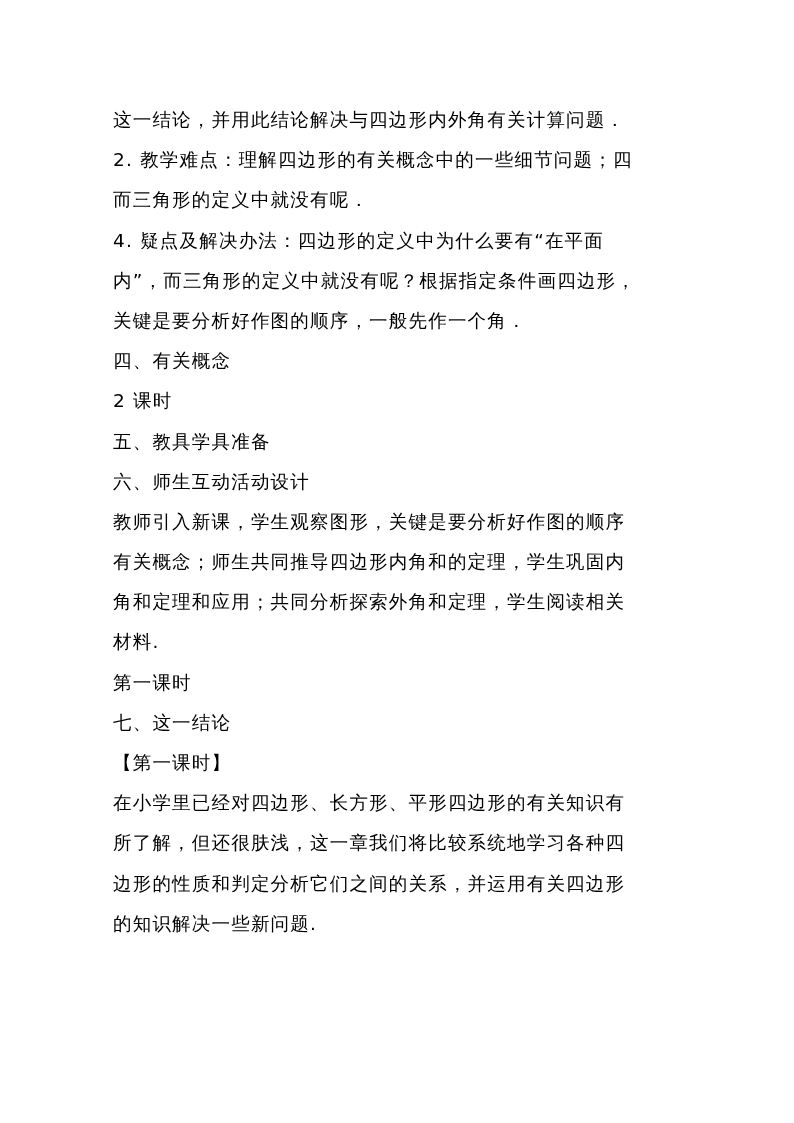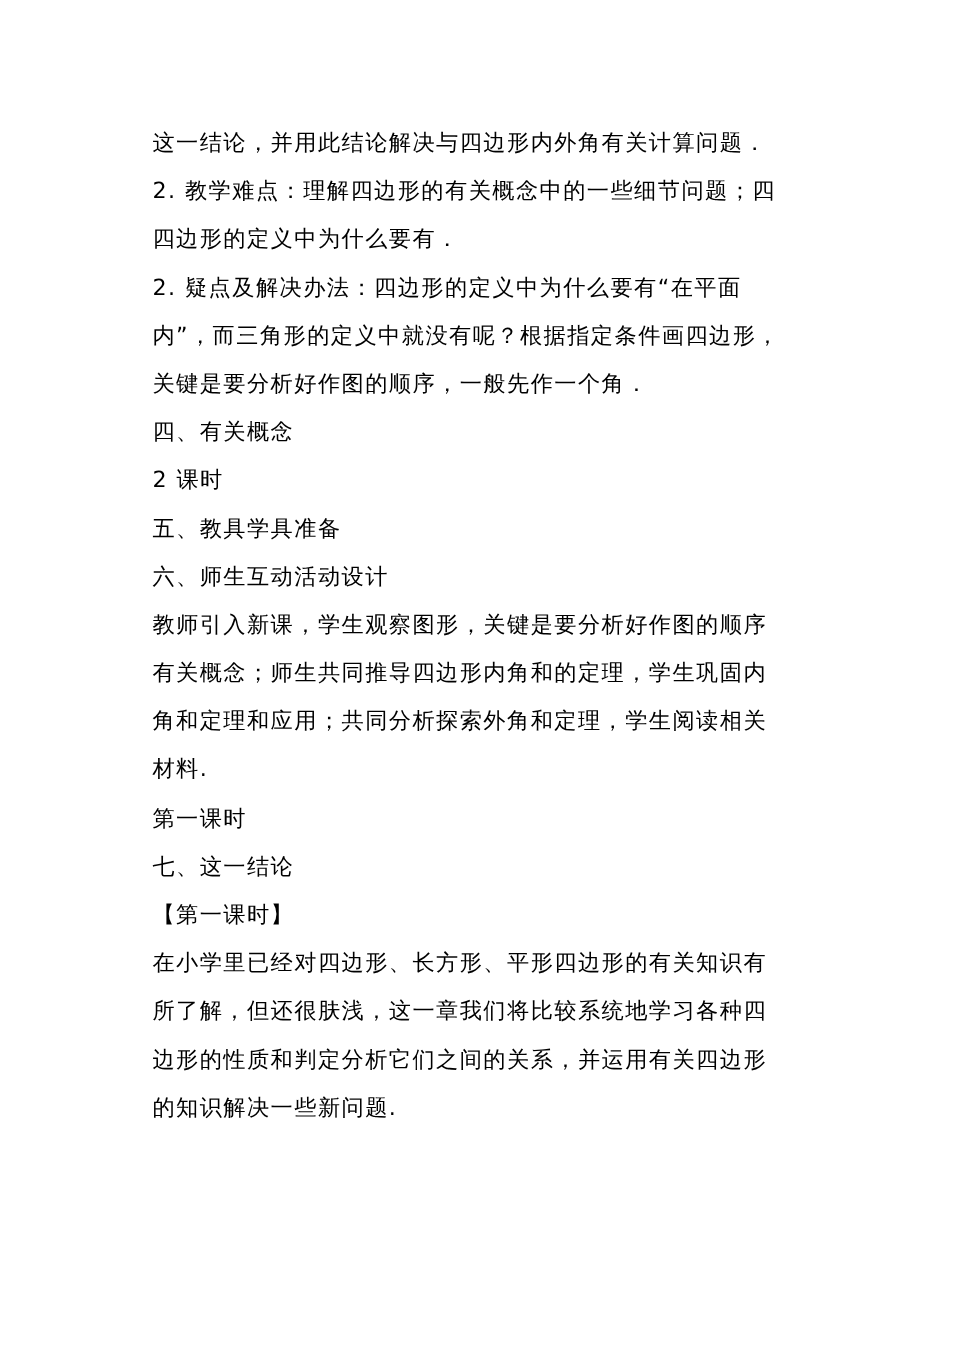--- a/index.html
+++ b/index.html
@@ -10,40 +10,40 @@
     body {
       width: 794px;
       height: 1123px;
       position: relative;
       overflow: hidden;
       font-family: "DejaVu Sans", sans-serif;
       color: #000000;
     }
     .page {
       position: absolute;
-      left: 127px;
+      left: 113px;
       top: 100px;
       width: 560px;
     }
     .line {
       height: 40.2px;
       line-height: 40.2px;
       font-size: 18.5px;
       white-space: nowrap;
       letter-spacing: 1.2px;
     }
   </style>
 </head>
 <body>
 
 <div class="page">
   <div class="line">这一结论，并用此结论解决与四边形内外角有关计算问题．</div>
   <div class="line">2. 教学难点：理解四边形的有关概念中的一些细节问题；四</div>
-  <div class="line">四边形的定义中为什么要有．</div>
-  <div class="line">2. 疑点及解决办法：四边形的定义中为什么要有“在平面</div>
+  <div class="line">而三角形的定义中就没有呢．</div>
+  <div class="line">4. 疑点及解决办法：四边形的定义中为什么要有“在平面</div>
   <div class="line">内”，而三角形的定义中就没有呢？根据指定条件画四边形，</div>
   <div class="line">关键是要分析好作图的顺序，一般先作一个角．</div>
   <div class="line">四、有关概念</div>
   <div class="line">2 课时</div>
   <div class="line">五、教具学具准备</div>
   <div class="line">六、师生互动活动设计</div>
   <div class="line">教师引入新课，学生观察图形，关键是要分析好作图的顺序</div>
   <div class="line">有关概念；师生共同推导四边形内角和的定理，学生巩固内</div>
   <div class="line">角和定理和应用；共同分析探索外角和定理，学生阅读相关</div>
   <div class="line">材料.</div>

